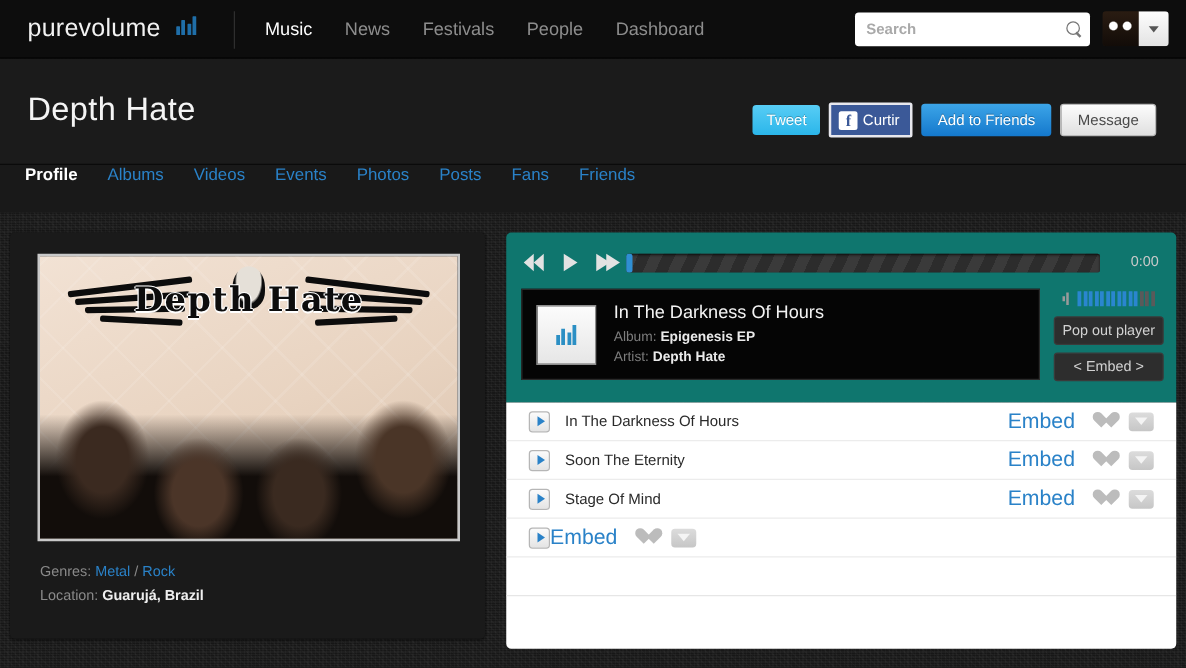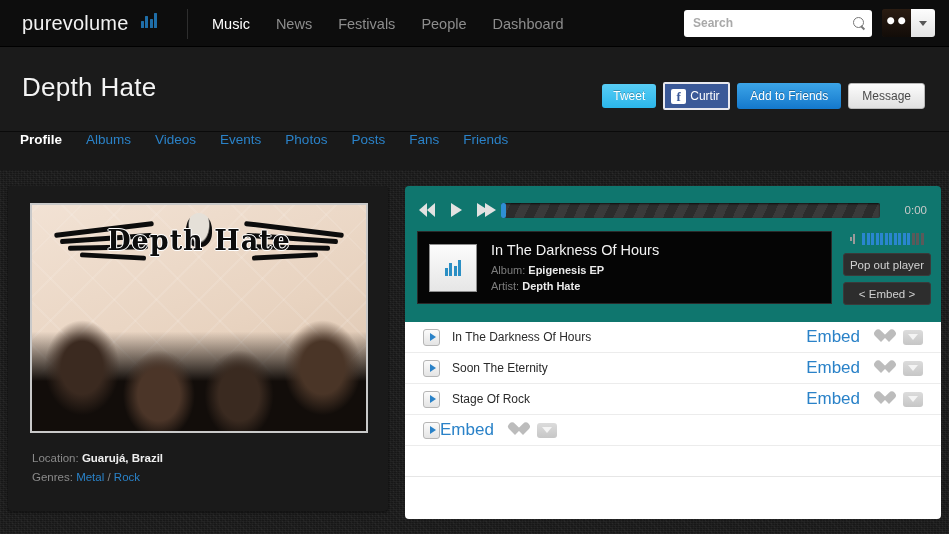--- a/index.html
+++ b/index.html
@@ -318,28 +318,28 @@
           <span></span>
           <span></span>
           <span></span>
         </div>
       <div class="skull"></div>
       <div class="logo-text">Depth Hate</div>
     </div>
   </div>
   <div class="info">
     <div>
-      <span class="lbl">Location:</span>
-      <span class="val">Guarujá, Brazil</span>
-    </div>
-    <div>
       <span class="lbl">Genres:</span>
       <a href="#">Metal</a>
       <span class="lbl">/</span>
       <a href="#">Rock</a>
+    </div>
+    <div>
+      <span class="lbl">Location:</span>
+      <span class="val">Guarujá, Brazil</span>
     </div>
   </div>
 </div>
 
 <div id="player-panel">
   <div class="transport">
     <div class="tbtn prev">
         <span class="tri l"></span>
         <span class="tri l"></span>
       </div>
@@ -427,21 +427,21 @@
     <a href="#" class="embed-link">Embed</a>
     <span class="heart"></span>
     <span class="dl">
         <span class="tri3"></span>
       </span>
   </div>
   <div class="track-row">
     <span class="play-sq">
         <span class="tri2"></span>
       </span>
-    <span class="track-title">Stage Of Rock</span>
+    <span class="track-title">Stage Of Mind</span>
     <a href="#" class="embed-link">Embed</a>
     <span class="heart"></span>
     <span class="dl">
         <span class="tri3"></span>
       </span>
   </div>
   <div class="track-row">
     <span class="play-sq">
         <span class="tri2"></span>
       </span>

